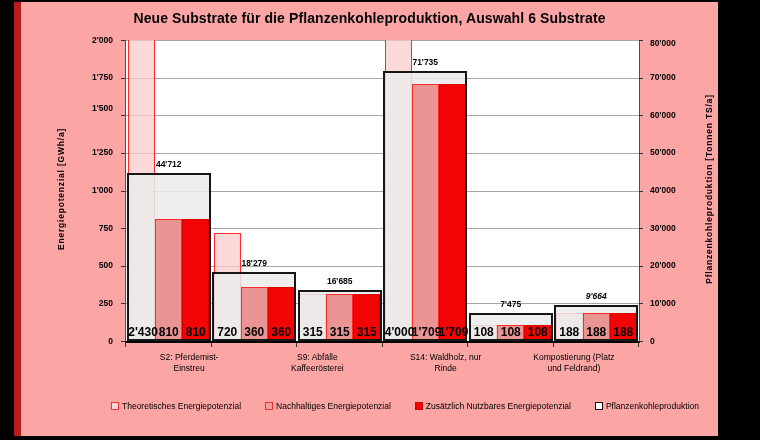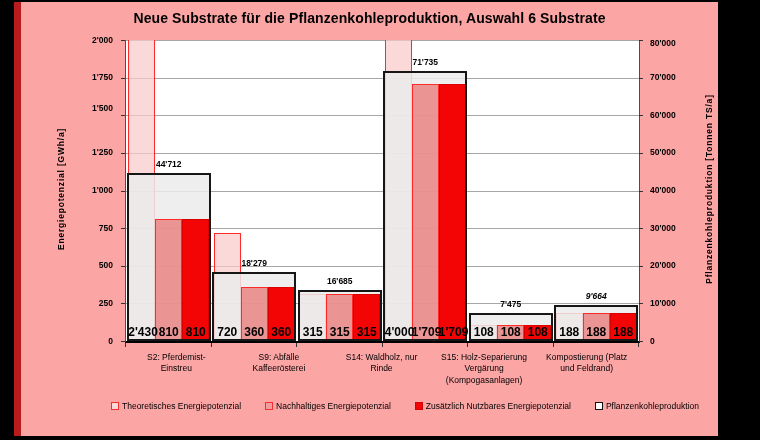--- a/index.html
+++ b/index.html
@@ -143,25 +143,20 @@
         <div>S2: Pferdemist-</div>
         <div>Einstreu</div>
       </div>
       <div class="cat-cell">
         <div>S9: Abfälle</div>
         <div>Kaffeerösterei</div>
       </div>
       <div class="cat-cell">
         <div>S14: Waldholz, nur</div>
         <div>Rinde</div>
-      </div>
-      <div class="cat-cell">
-        <div>S15: Holz-Separierung</div>
-        <div>Vergärung</div>
-        <div>(Kompogasanlagen)</div>
       </div>
       <div class="cat-cell">
         <div>Kompostierung (Platz</div>
         <div>und Feldrand)</div>
       </div>
     </div>
 
   <div class="legend-row">
       <div class="legend-item">
         <div class="swatch sw-theoretical"></div>

